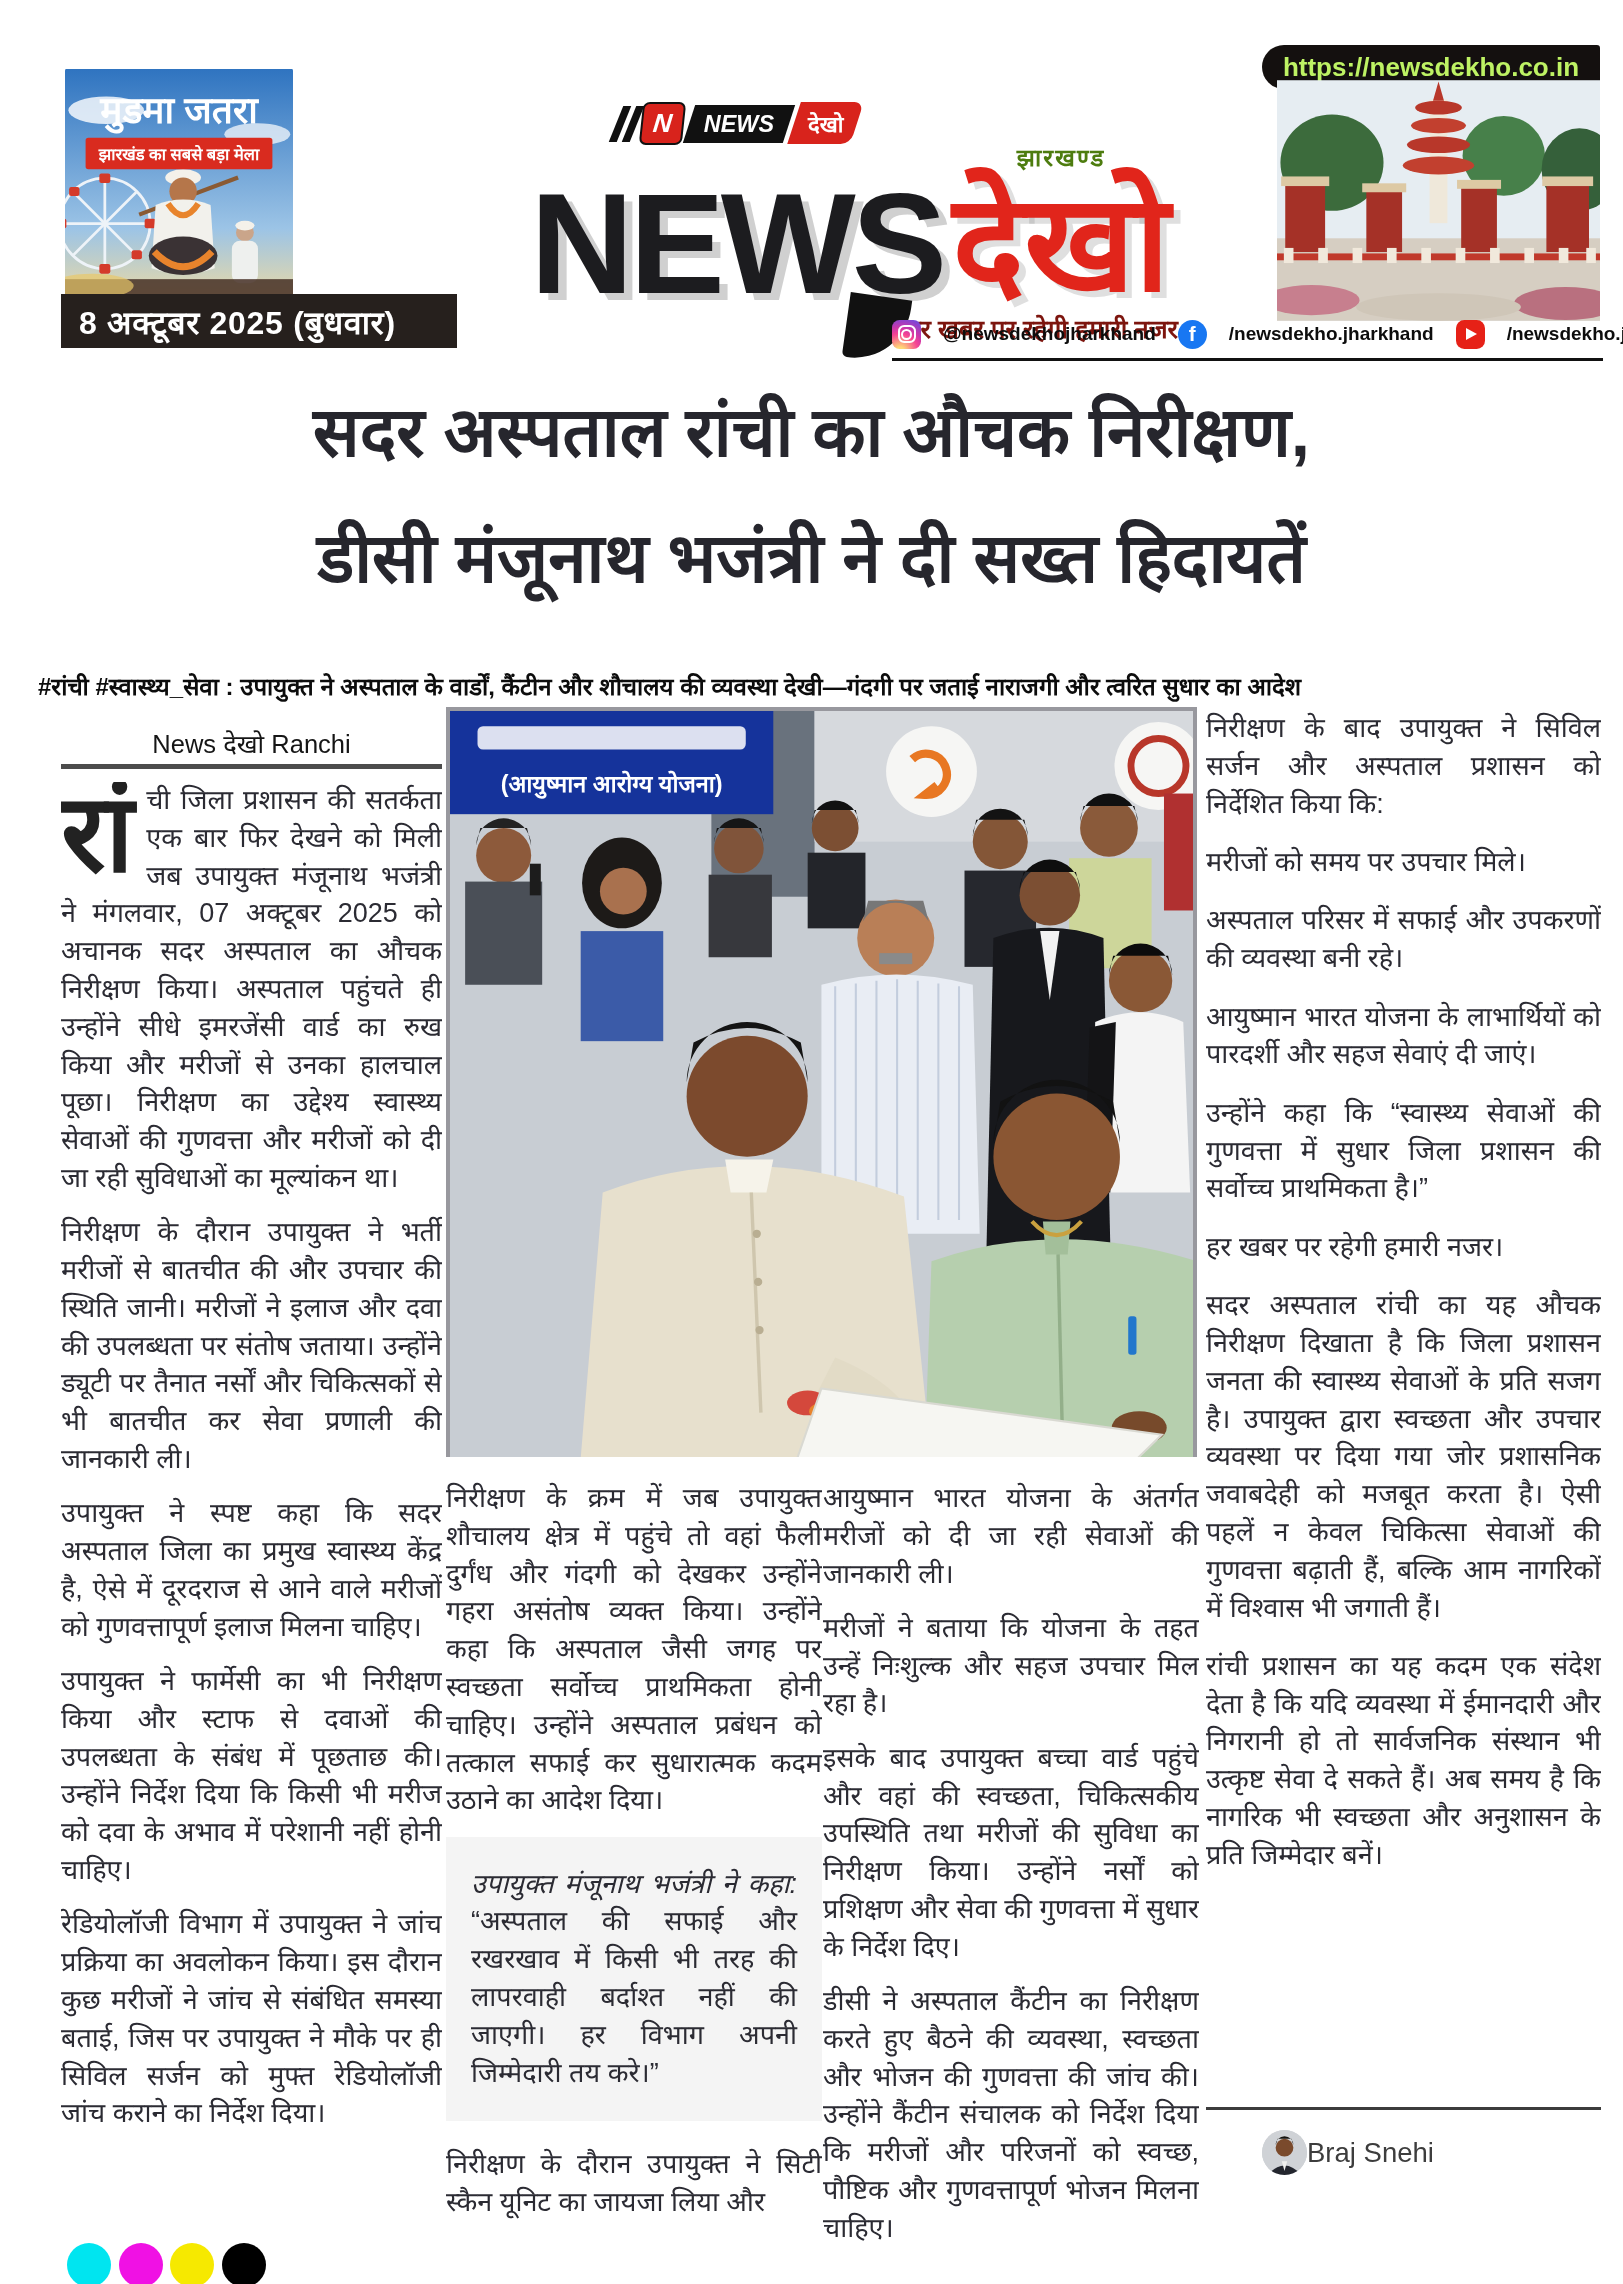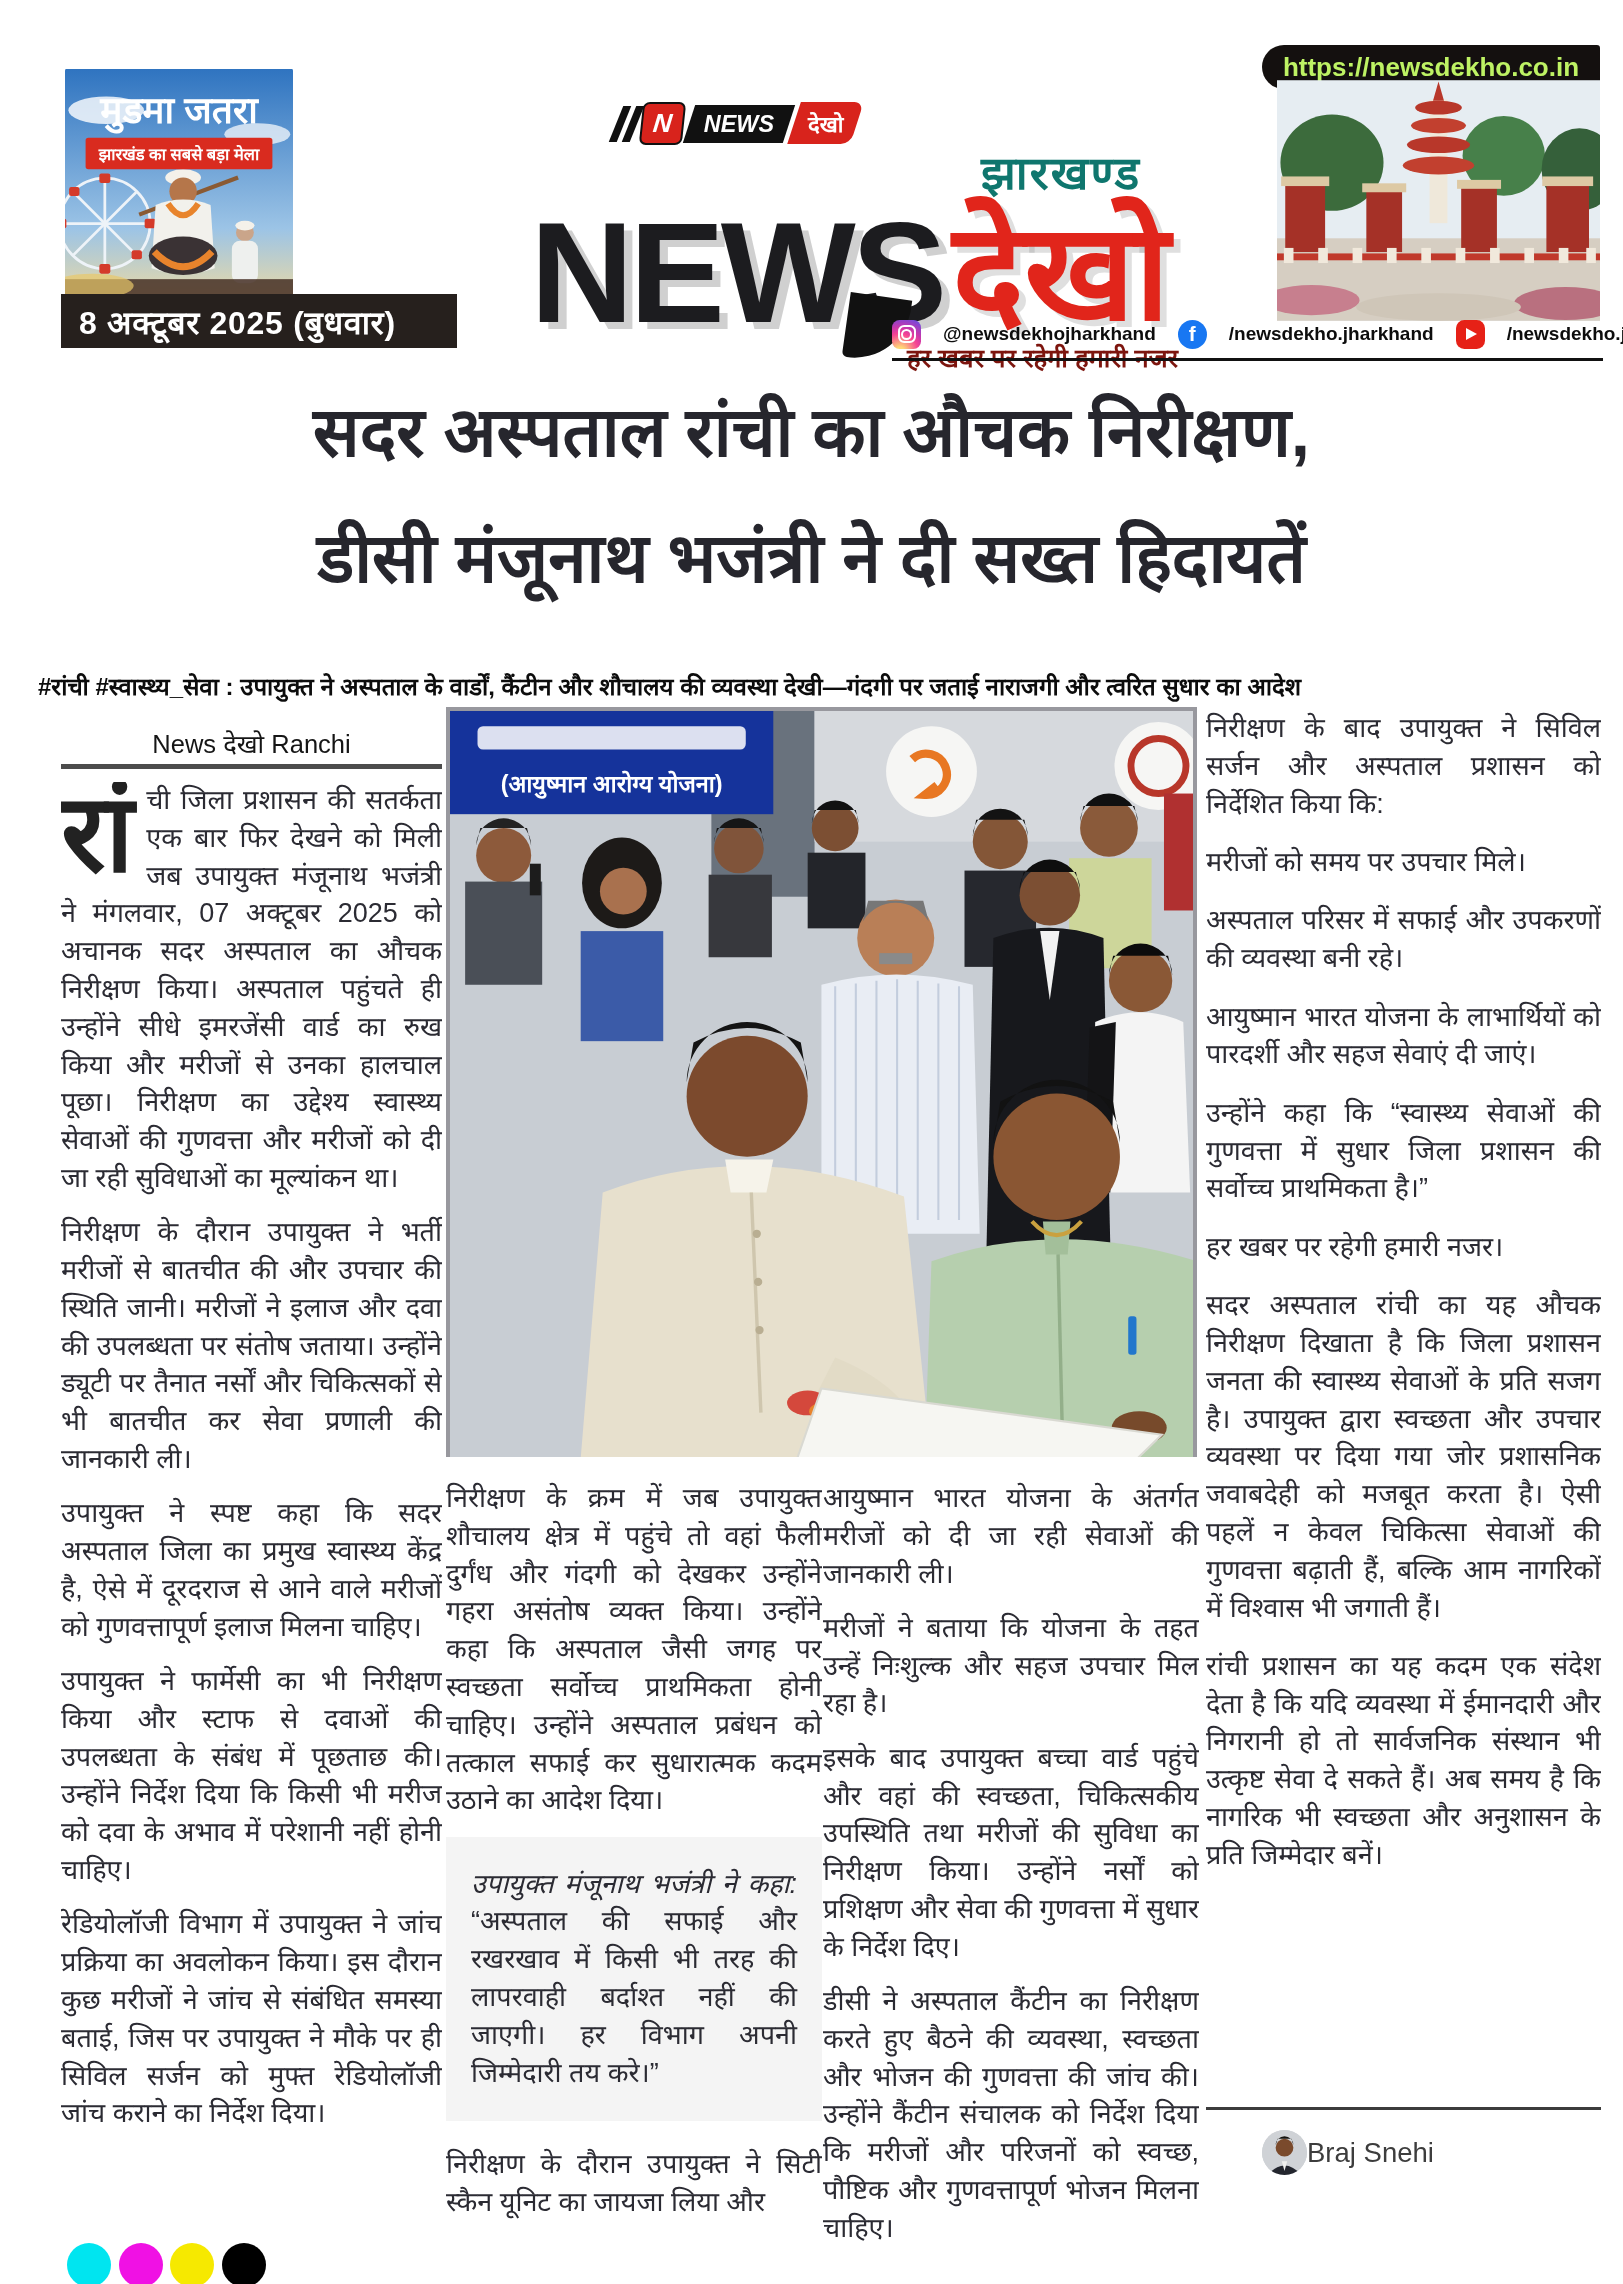--- a/index.html
+++ b/index.html
@@ -27,21 +27,21 @@
   .newsbox{background:#111;color:#fff;font-weight:bold;font-style:italic;font-size:23.4px;
            padding:5.5px 15px;transform:skewX(-18deg);}
   .newsbox span{display:inline-block;transform:skewX(18deg);}
   .dekhobox{background:#d8231c;color:#fff;font-weight:bold;font-size:22px;
             padding:6.2px 13.8px;transform:skewX(-18deg);border-radius:0 9.6px 9.6px 0;}
   .dekhobox span{display:inline-block;transform:skewX(18deg);}
   .mainlogo{display:flex;justify-content:center;align-items:flex-end;margin-top:-4.1px;}
   .bignews{font-size:143px;line-height:1;font-weight:900;color:#1c1c1f;letter-spacing:-4.1px;
            text-shadow:8.3px 6.9px 0 rgba(120,120,120,.35);}
   .dekhocol{display:flex;flex-direction:column;align-items:center;margin-left:9.6px;}
-  .region{font-size:46px;font-weight:bold;color:#0f766e;letter-spacing:2.1px;}
+  .region{font-size:24px;font-weight:bold;color:#4d7c0f;letter-spacing:2.1px;}
   .bigdekho{font-size:135px;line-height:1.05;font-weight:bold;color:#e1251b;
             text-shadow:6.9px 5.5px 0 rgba(150,150,150,.3);}
   .tagline{font-size:25.5px;font-weight:bold;color:#7d150e;margin-top:-4.1px;padding-left:385px;}
   .socialbar{left:892px;top:322px;width:711px;height:39px;display:flex;align-items:center;
              gap:22px;border-bottom:3.4px solid #111;box-sizing:border-box;padding-bottom:12px;}
   .socialbar .handle{font-size:19px;font-weight:bold;color:#0d0d0d;white-space:nowrap;}
   .sicon{width:29px;height:29px;flex:0 0 auto;border-radius:50%;display:flex;align-items:center;
          justify-content:center;color:#fff;font-weight:bold;}
   .ig{border-radius:7.6px;background:radial-gradient(circle at 28% 110%,#ffd776 12%,#f54394 48%,#c837ab 65%,#5b4fe9 100%);position:relative;}
   .ig::before{content:"";position:absolute;inset:5.5px;border:2.1px solid #fff;border-radius:6.2px;}

